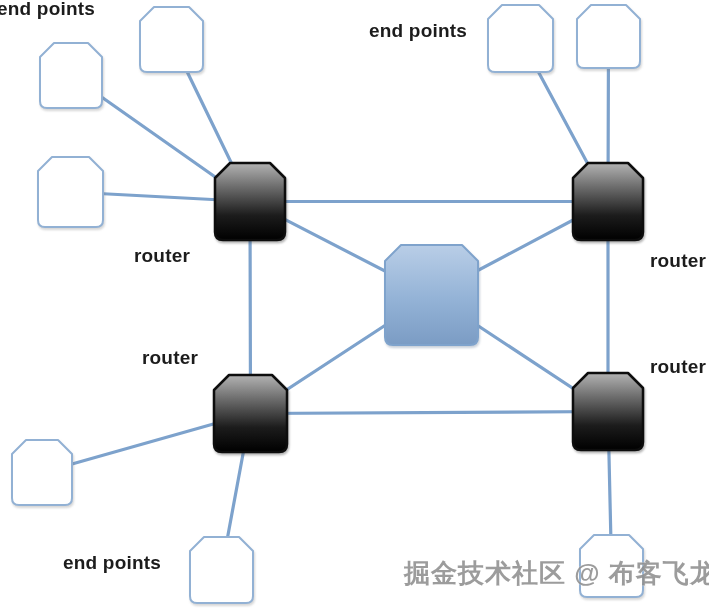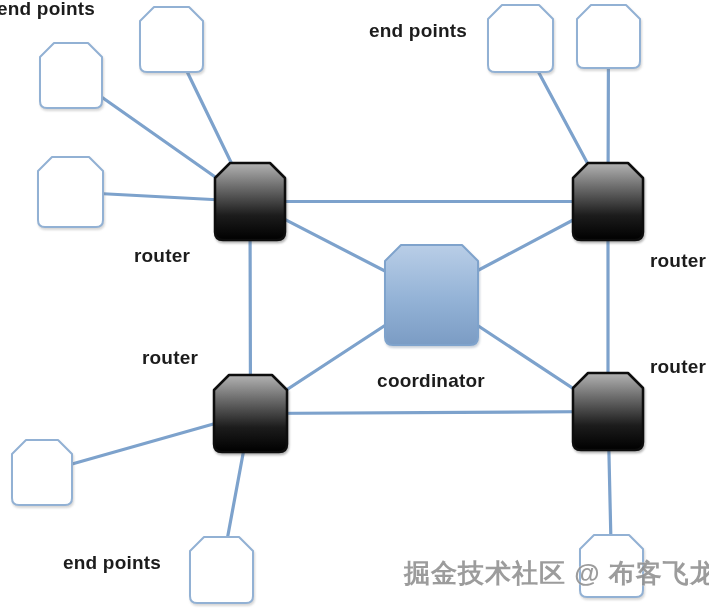--- a/index.html
+++ b/index.html
@@ -95,19 +95,18 @@
   <div class="diagram-label center" style="left:358px;top:20px;width:120px;">end points</div>
 
   <div class="diagram-label center" style="left:112px;top:245px;width:100px;">router</div>
 
   <div class="diagram-label center" style="left:628px;top:250px;width:100px;">router</div>
 
   <div class="diagram-label center" style="left:120px;top:347px;width:100px;">router</div>
 
   <div class="diagram-label center" style="left:628px;top:356px;width:100px;">router</div>
 
-  <div class="diagram-label center" style="left:371px;top:370px;width:120px;">coordinator</div>
 
   <div class="diagram-label center" style="left:52px;top:552px;width:120px;">end points</div>
 
   <div class="watermark">掘金技术社区 @ 布客飞龙</div>
 
 </div>
 
 </body></html>

